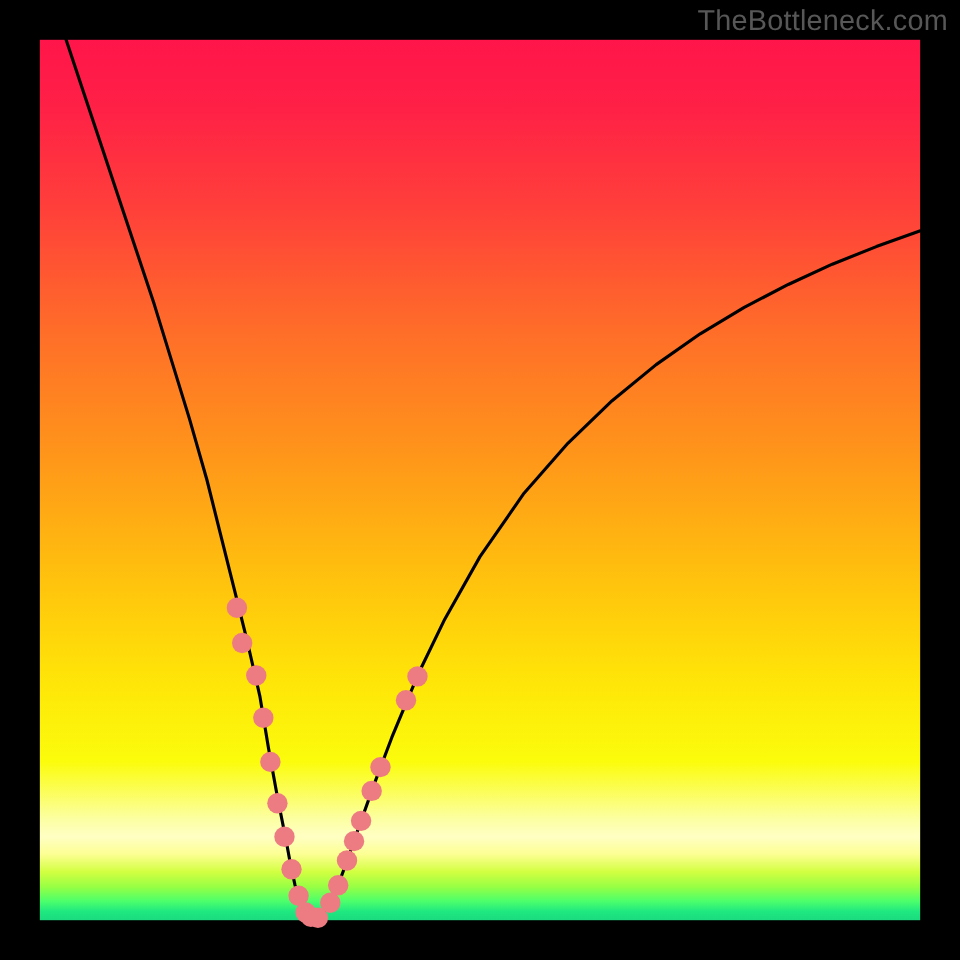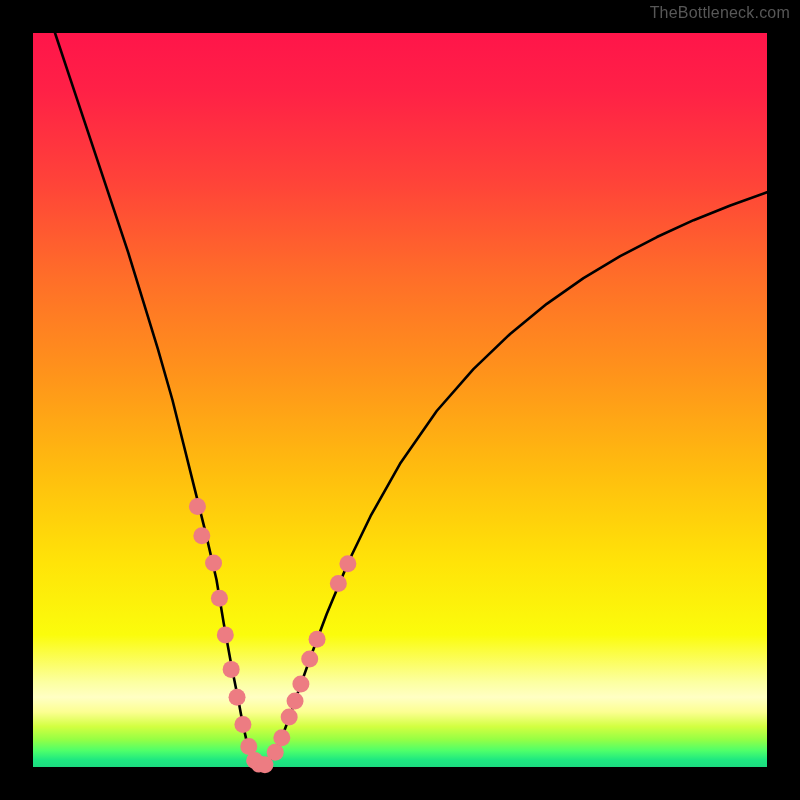--- a/index.html
+++ b/index.html
@@ -27,21 +27,21 @@
   }
   .plot-bg {
     position: absolute;
     left: 0; top: 0; right: 0; bottom: 0;
   }
   .watermark {
     position: absolute;
     top: 4px;
     right: 10px;
     color: #575757;
-    font-size: 16px;
+    font-size: 24px;
     font-weight: 400;
     letter-spacing: 0.2px;
   }
   svg.curve-layer {
     position: absolute;
     left: 0; top: 0;
     width: 734px; height: 734px;
     overflow: visible;
   }
 </style>

